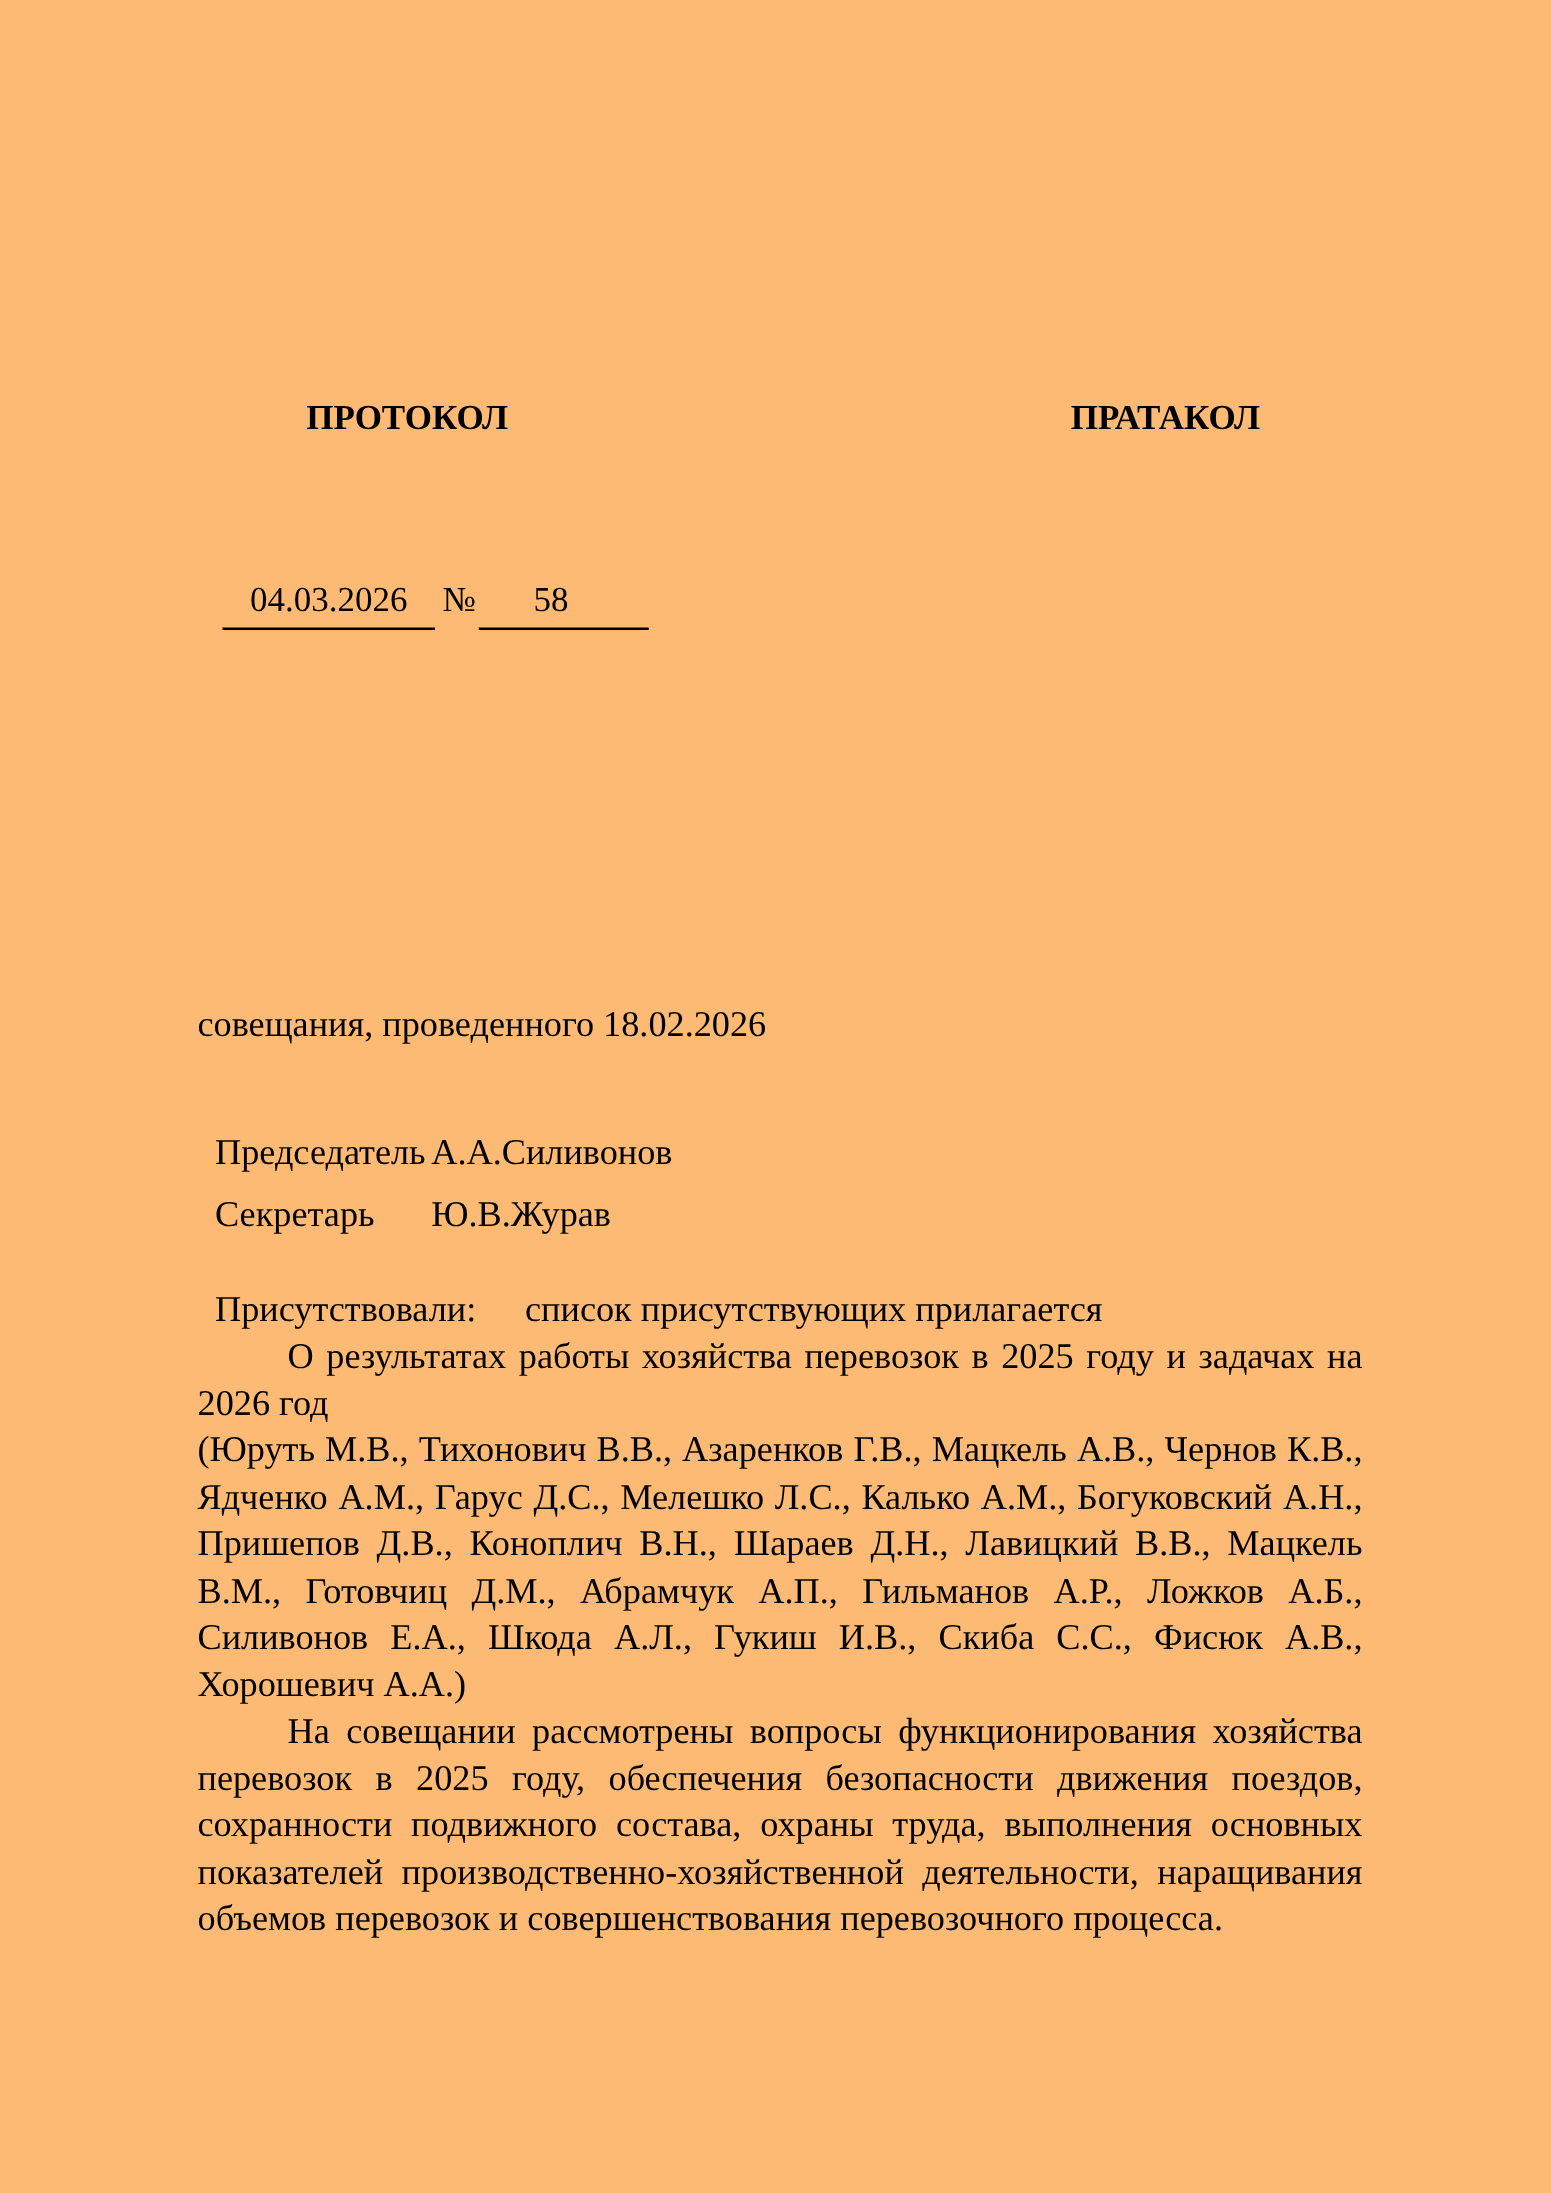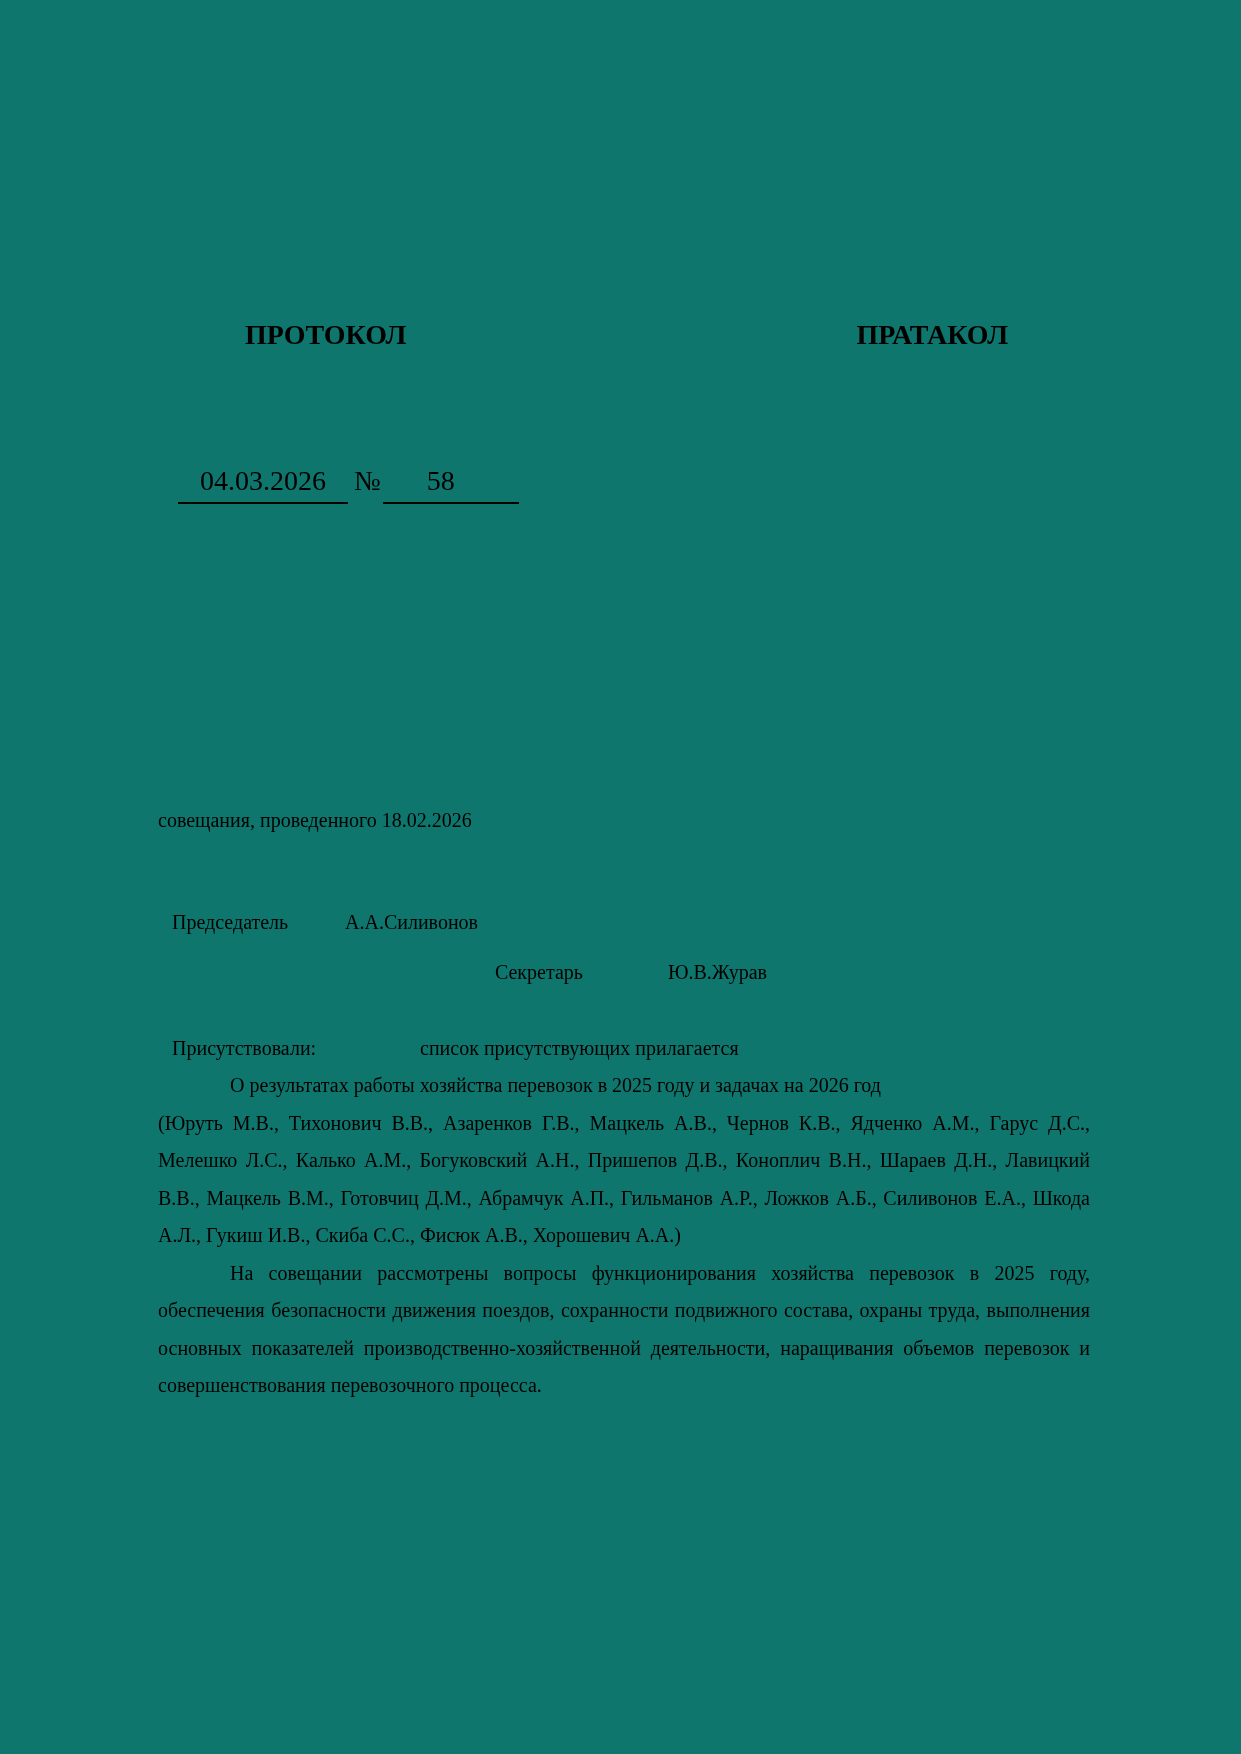--- a/index.html
+++ b/index.html
@@ -4,21 +4,21 @@
 <style>
   html, body {
     margin: 0;
     padding: 0;
     background: #ffffff;
   }
   .page {
     position: relative;
     width: 1241px;
     height: 1754px;
-    background: #0f766e;
+    background: #fdba74;
     color: #000000;
     font-family: "Liberation Serif", "DejaVu Serif", serif;
     box-sizing: border-box;
     padding: 318px 151px 0 158px;
     overflow: hidden;
   }
   
   .titles {
     display: flex;
     justify-content: space-between;
@@ -42,28 +42,28 @@
     border-bottom: 2px solid #000;
     padding-bottom: 3px;
     display: inline-block;
   }
   .u-date { padding-left: 22px; padding-right: 22px; }
   .no-sign { display: inline-block; padding: 0 2px 3px 6px; }
   .u-num  { padding-left: 44px; padding-right: 64px; }
 
   
   .bodytext {
-    font-size: 20px;
+    font-size: 29px;
     line-height: 37.5px;
   }
   .meeting { margin-top: 298px; }
 
   .row { display: flex; margin: 0; padding-left: 14px; }
   .row-chairman  { margin-top: 64px; }
-  .row-secretary { margin-top: 13px; justify-content: center; }
+  .row-secretary { margin-top: 13px; }
   .row-attendees { margin-top: 38px; gap: 45px; }
   .role-label { width: 173px; flex-shrink: 0; }
   .attendees-label { width: 203px; flex-shrink: 0; }
 
   p.para {
     margin: 0;
     text-align: justify;
   }
   .para-topic   { margin-top: 23px; }
   .para-names   { margin-top: 0; }

